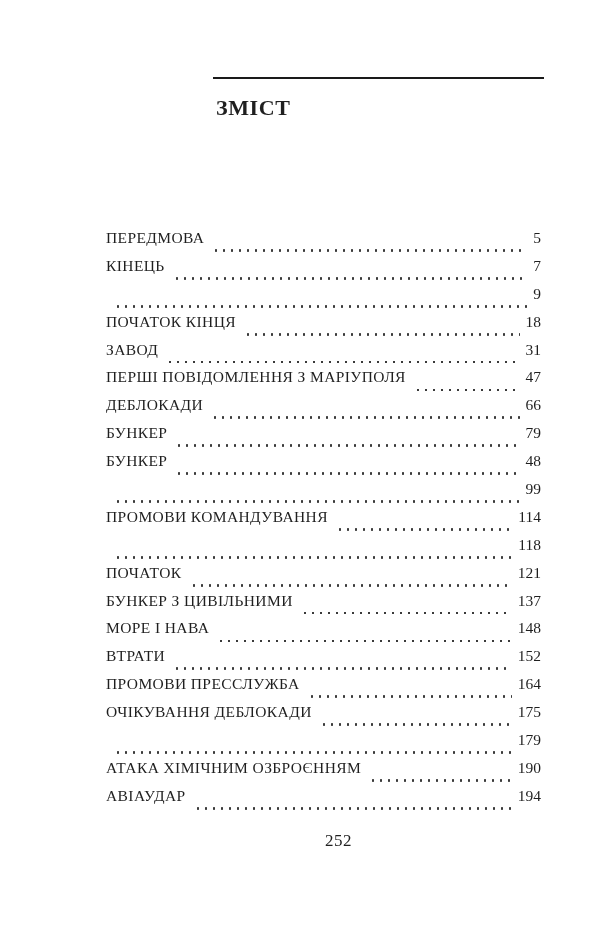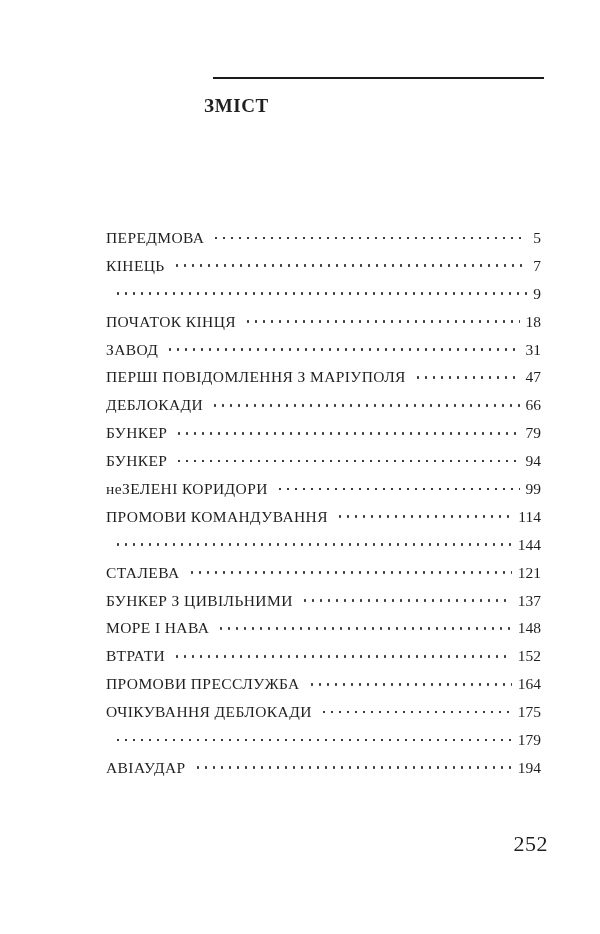--- a/index.html
+++ b/index.html
@@ -25,36 +25,36 @@
   .head-rule{
     position:absolute;
     left:213px;
     top:77px;
     width:331px;
     height:2px;
     background:var(--rule);
   }
   .page-heading{
     position:absolute;
-    left:204px;
+    left:216px;
     top:95px;
-    font-size:19px;
+    font-size:22px;
     font-weight:700;
     letter-spacing:0.6px;
     color:var(--text);
   }
   .toc-list{
     position:absolute;
     left:106px;
     top:224px;
     width:435px;
   }
   .toc-row{
     display:flex;
-    align-items:center;
+    align-items:flex-end;
     height:27.9px;
     line-height:27.9px;
     font-size:15.5px;
     white-space:nowrap;
   }
   .toc-title{
     letter-spacing:0.4px;
   }
   .toc-leader{
     flex:1;
@@ -63,25 +63,25 @@
     background-image:radial-gradient(circle,var(--dots) 1.1px,transparent 1.45px);
     background-size:8px 2.8px;
     background-repeat:repeat-x;
     background-position:left bottom;
   }
   .toc-page{
     text-align:right;
   }
   .folio{
     position:absolute;
-    left:113px;
+    left:121px;
     top:831px;
     width:435px;
-    text-align:right;
-    font-size:22px;
+    text-align:center;
+    font-size:17px;
     letter-spacing:0.5px;
   }
 </style>
 </head>
 <body>
 
 <div class="page">
 
   <div class="head-rule"></div>
 
@@ -124,38 +124,37 @@
         <span class="toc-page">66</span>
       </div>
       <div class="toc-row">
         <span class="toc-title">БУНКЕР</span>
         <span class="toc-leader"></span>
         <span class="toc-page">79</span>
       </div>
       <div class="toc-row">
         <span class="toc-title">БУНКЕР</span>
         <span class="toc-leader"></span>
-        <span class="toc-page">94</span>
+        <span class="toc-page">48</span>
       </div>
       <div class="toc-row">
-        <span class="toc-title">неЗЕЛЕНІ КОРИДОРИ</span>
         <span class="toc-leader"></span>
         <span class="toc-page">99</span>
       </div>
       <div class="toc-row">
         <span class="toc-title">ПРОМОВИ КОМАНДУВАННЯ</span>
         <span class="toc-leader"></span>
         <span class="toc-page">114</span>
       </div>
       <div class="toc-row">
         <span class="toc-leader"></span>
-        <span class="toc-page">144</span>
+        <span class="toc-page">118</span>
       </div>
       <div class="toc-row">
-        <span class="toc-title">СТАЛЕВА</span>
+        <span class="toc-title">ПОЧАТОК</span>
         <span class="toc-leader"></span>
         <span class="toc-page">121</span>
       </div>
       <div class="toc-row">
         <span class="toc-title">БУНКЕР З ЦИВІЛЬНИМИ</span>
         <span class="toc-leader"></span>
         <span class="toc-page">137</span>
       </div>
       <div class="toc-row">
         <span class="toc-title">МОРЕ І НАВА</span>
@@ -175,20 +174,25 @@
       <div class="toc-row">
         <span class="toc-title">ОЧІКУВАННЯ ДЕБЛОКАДИ</span>
         <span class="toc-leader"></span>
         <span class="toc-page">175</span>
       </div>
       <div class="toc-row">
         <span class="toc-leader"></span>
         <span class="toc-page">179</span>
       </div>
       <div class="toc-row">
+        <span class="toc-title">АТАКА ХІМІЧНИМ ОЗБРОЄННЯМ</span>
+        <span class="toc-leader"></span>
+        <span class="toc-page">190</span>
+      </div>
+      <div class="toc-row">
         <span class="toc-title">АВІАУДАР</span>
         <span class="toc-leader"></span>
         <span class="toc-page">194</span>
       </div>
     </div>
 
   <div class="folio">252</div>
 
 </div>
 

